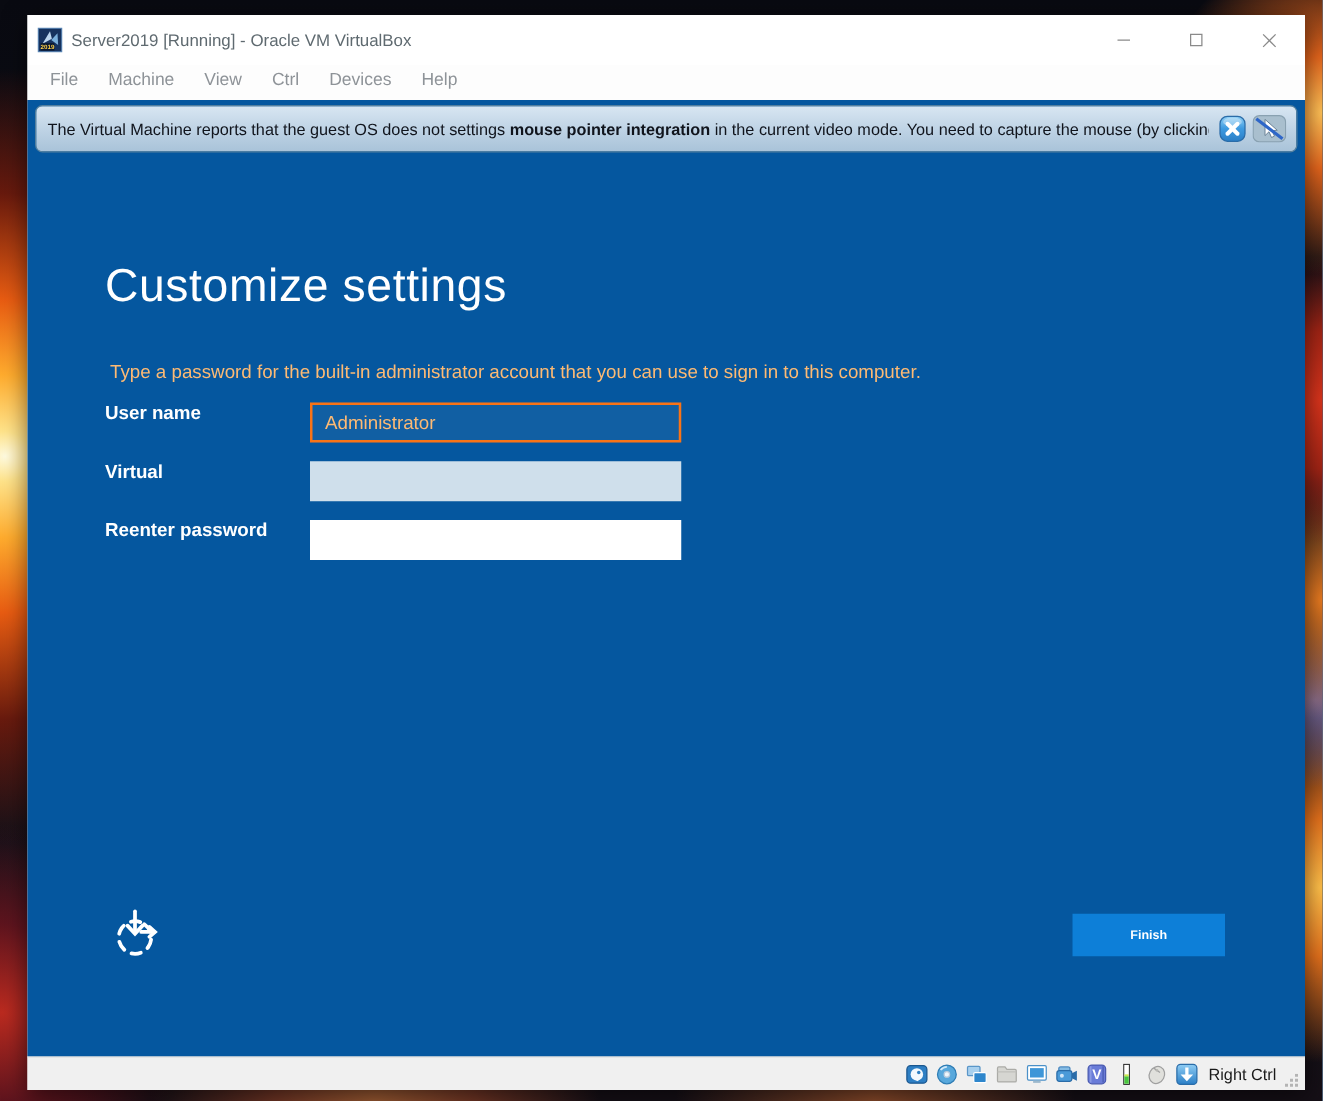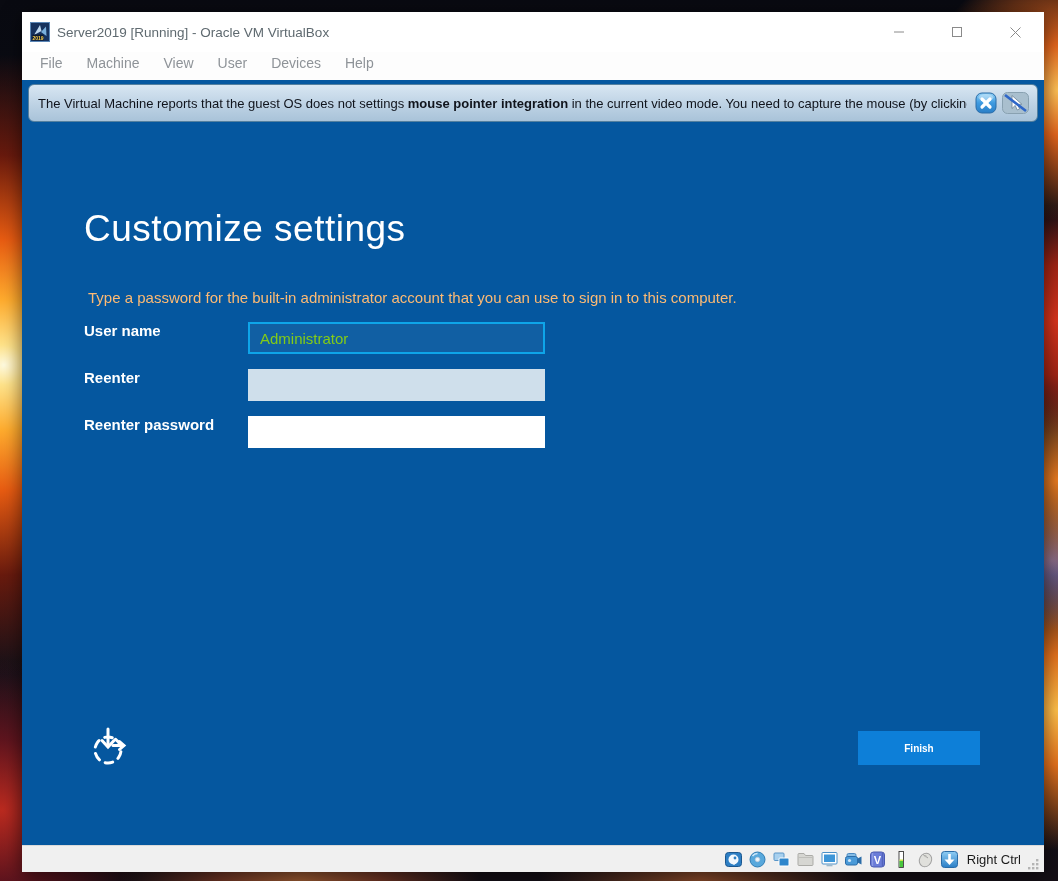--- a/index.html
+++ b/index.html
@@ -58,21 +58,21 @@
     font-size:37px; font-weight:400; color:#ffffff; letter-spacing:0.5px;
   }
   .setup-desc {
     position:absolute; left:62px; top:205px; margin:4px;
     font-size:15px; color:#fdba74;
   }
   .form { position:absolute; left:62px; top:242px; }
   .form-row { display:flex; align-items:flex-start; height:33px; margin-bottom:14px; }
   .form-row label { width:164px; font-size:15px; font-weight:700; color:#ffffff; }
   .input { width:297px; height:32px; border:none; border-radius:0; font-size:15px; padding:0 10px; outline:none; font-family:inherit; }
-  .input.username { background:rgba(255,255,255,0.05); border:2px solid #0ea5e9; color:#84cc16; }
+  .input.username { background:rgba(255,255,255,0.05); border:2px solid #f97316; color:#fdba74; }
   .input.password { background:#cfdfeb; }
   .input.reenter  { background:#ffffff; }
 
   .ease-btn { position:absolute; left:66px; top:644px; width:44px; height:44px; display:flex; cursor:pointer; }
 
   .finish-btn {
     position:absolute; left:836px; top:651px; width:122px; height:34px;
     background:#0d7fd8; border:none; color:#ffffff; font-size:10px; font-weight:700;
     font-family:inherit; cursor:pointer;
   }
@@ -120,21 +120,21 @@
               <line x1="11.5" y1="1.5" x2="1.5" y2="11.5" stroke-width="1"></line>
             </svg>
         </div>
       </div>
     </div>
 
     <div class="menubar">
       <span class="menu-item">File</span>
       <span class="menu-item">Machine</span>
       <span class="menu-item">View</span>
-      <span class="menu-item">User</span>
+      <span class="menu-item">Ctrl</span>
       <span class="menu-item">Devices</span>
       <span class="menu-item">Help</span>
     </div>
 
     <div class="screen">
 
       <div class="notification">
         <div class="notif-text">
           <span>The Virtual Machine reports that the guest OS does not settings </span><b>mouse pointer integration</b><span> in the current video mode. You need to capture the mouse (by clicking</span>
         </div>
@@ -166,21 +166,21 @@
 
       <h1 class="setup-title">Customize settings</h1>
       <p class="setup-desc">Type a password for the built-in administrator account that you can use to sign in to this computer.</p>
 
       <div class="form">
         <div class="form-row">
           <label>User name</label>
           <input class="input username" type="text" disabled="" value="Administrator" style="">
         </div>
         <div class="form-row">
-          <label>Reenter</label>
+          <label>Virtual</label>
           <input class="input password" type="password" value="" style="">
         </div>
         <div class="form-row">
           <label>Reenter password</label>
           <input class="input reenter" type="password" value="" style="">
         </div>
       </div>
 
       <div class="ease-btn">
         <svg viewBox="0 0 44 44" width="44" height="44" fill="none" stroke="#ffffff" stroke-width="3" stroke-linecap="round">

